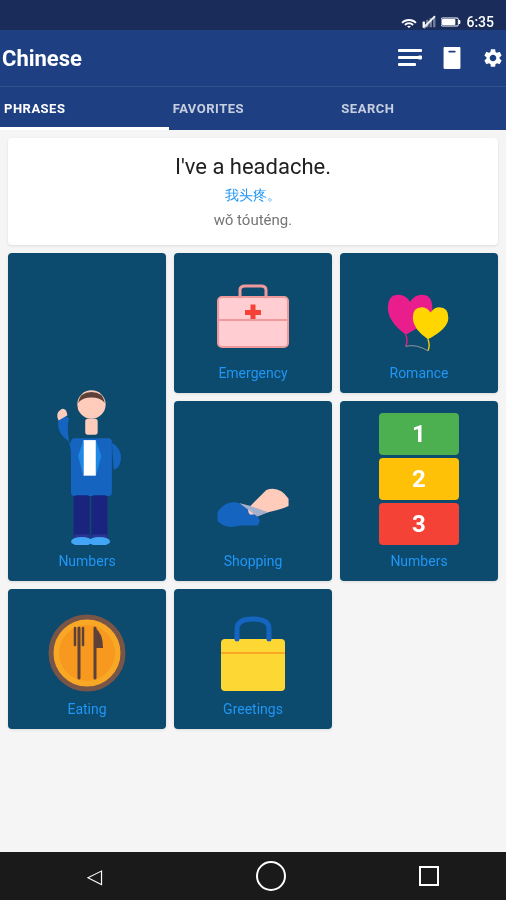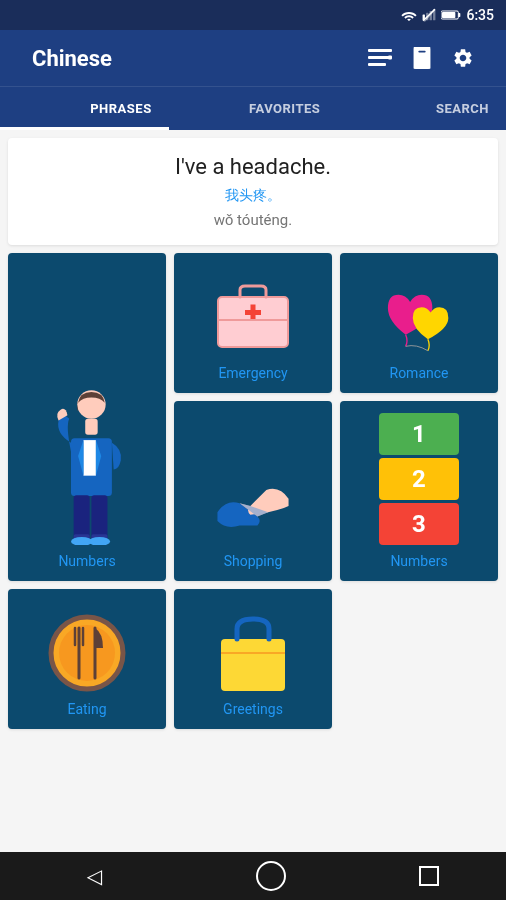--- a/index.html
+++ b/index.html
@@ -10,21 +10,21 @@
       background: #f5f5f5;
       overflow: hidden;
       position: relative;
     }
 
     
     .status-bar {
       background: #1a2d5a;
       height: 30px;
       display: flex;
-      align-items: center;
+      align-items: flex-end;
       justify-content: flex-end;
       padding: 0 12px;
       gap: 6px;
     }
     .status-icons {
       display: flex;
       align-items: center;
       gap: 5px;
     }
     .status-time {
@@ -32,21 +32,21 @@
       font-size: 14px;
       font-weight: 500;
     }
 
     
     .header {
       background: #1e3f82;
       height: 56px;
       display: flex;
       align-items: center;
-      padding: 0 32px;
+      padding: 0 2px;
       justify-content: space-between;
     }
     .header-title {
       color: white;
       font-size: 22px;
       font-weight: bold;
     }
     .header-icons {
       display: flex;
       align-items: center;
@@ -54,22 +54,22 @@
     }
 
     
     .tabs {
       background: #1e3f82;
       display: flex;
       border-top: 1px solid rgba(255,255,255,0.1);
     }
     .tab {
       flex: 1;
-      text-align: right;
-      padding: 14px 17px;
+      text-align: left;
+      padding: 14px 4px;
       color: rgba(255,255,255,0.75);
       font-size: 13px;
       font-weight: bold;
       letter-spacing: 0.5px;
       cursor: pointer;
       position: relative;
     }
     .tab.active {
       color: white;
     }

